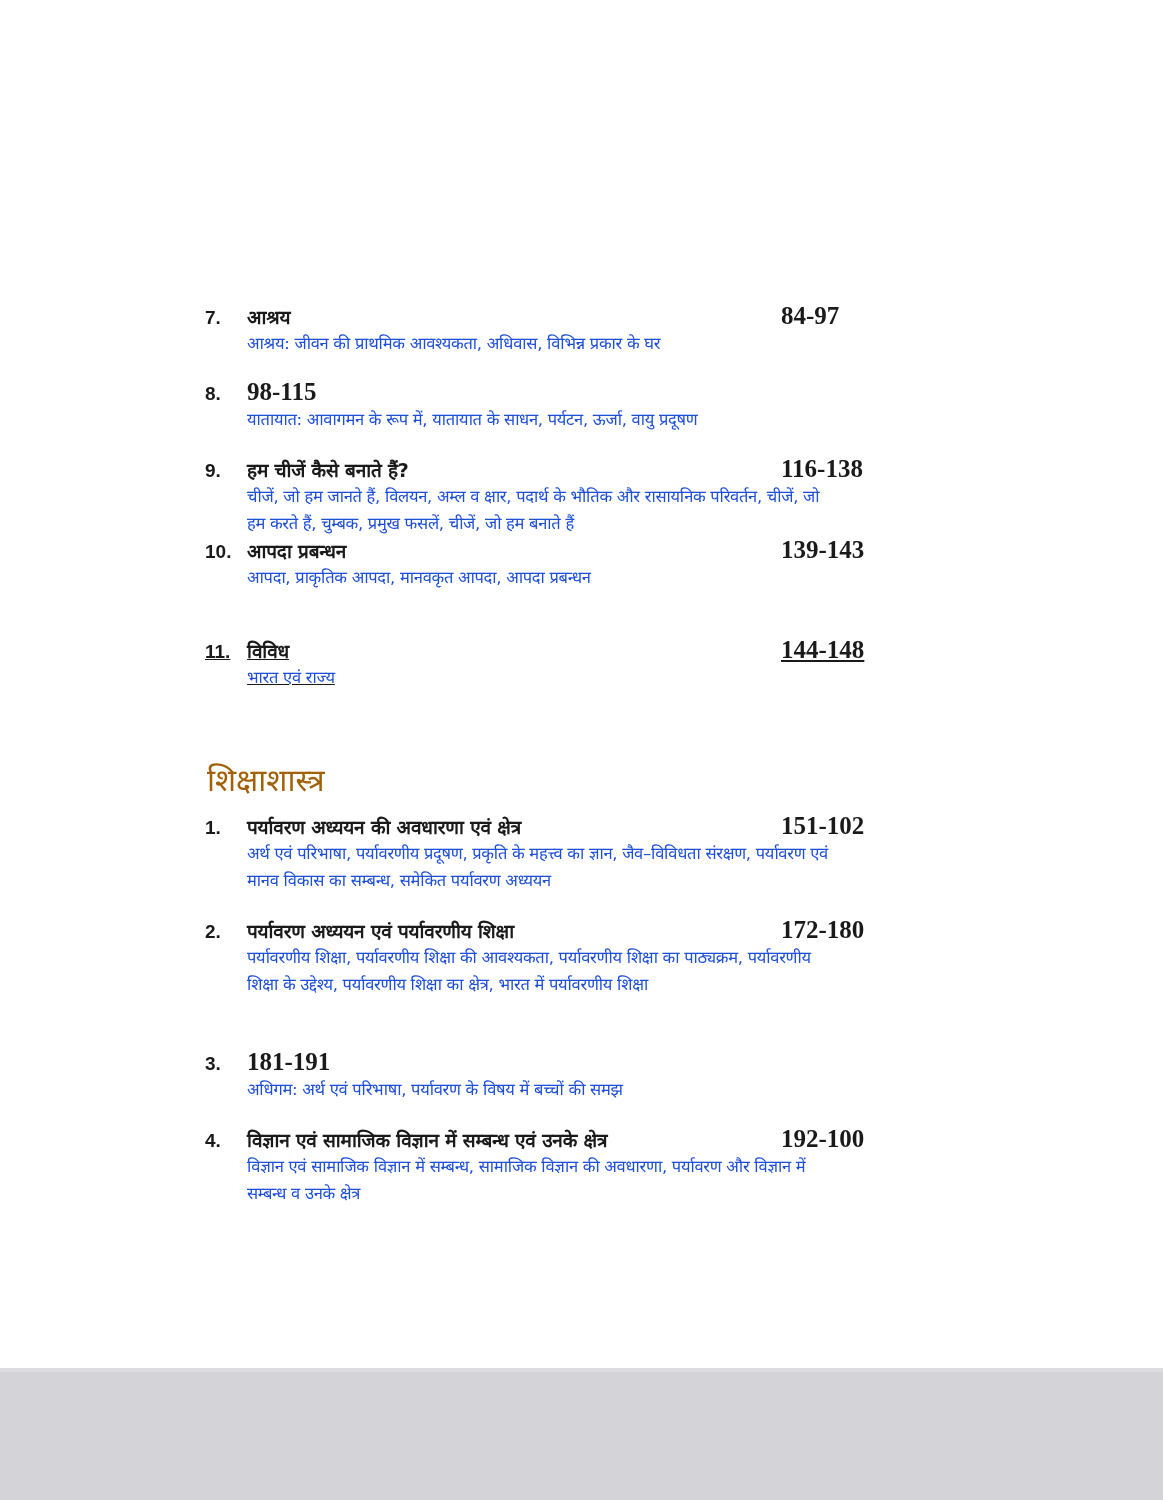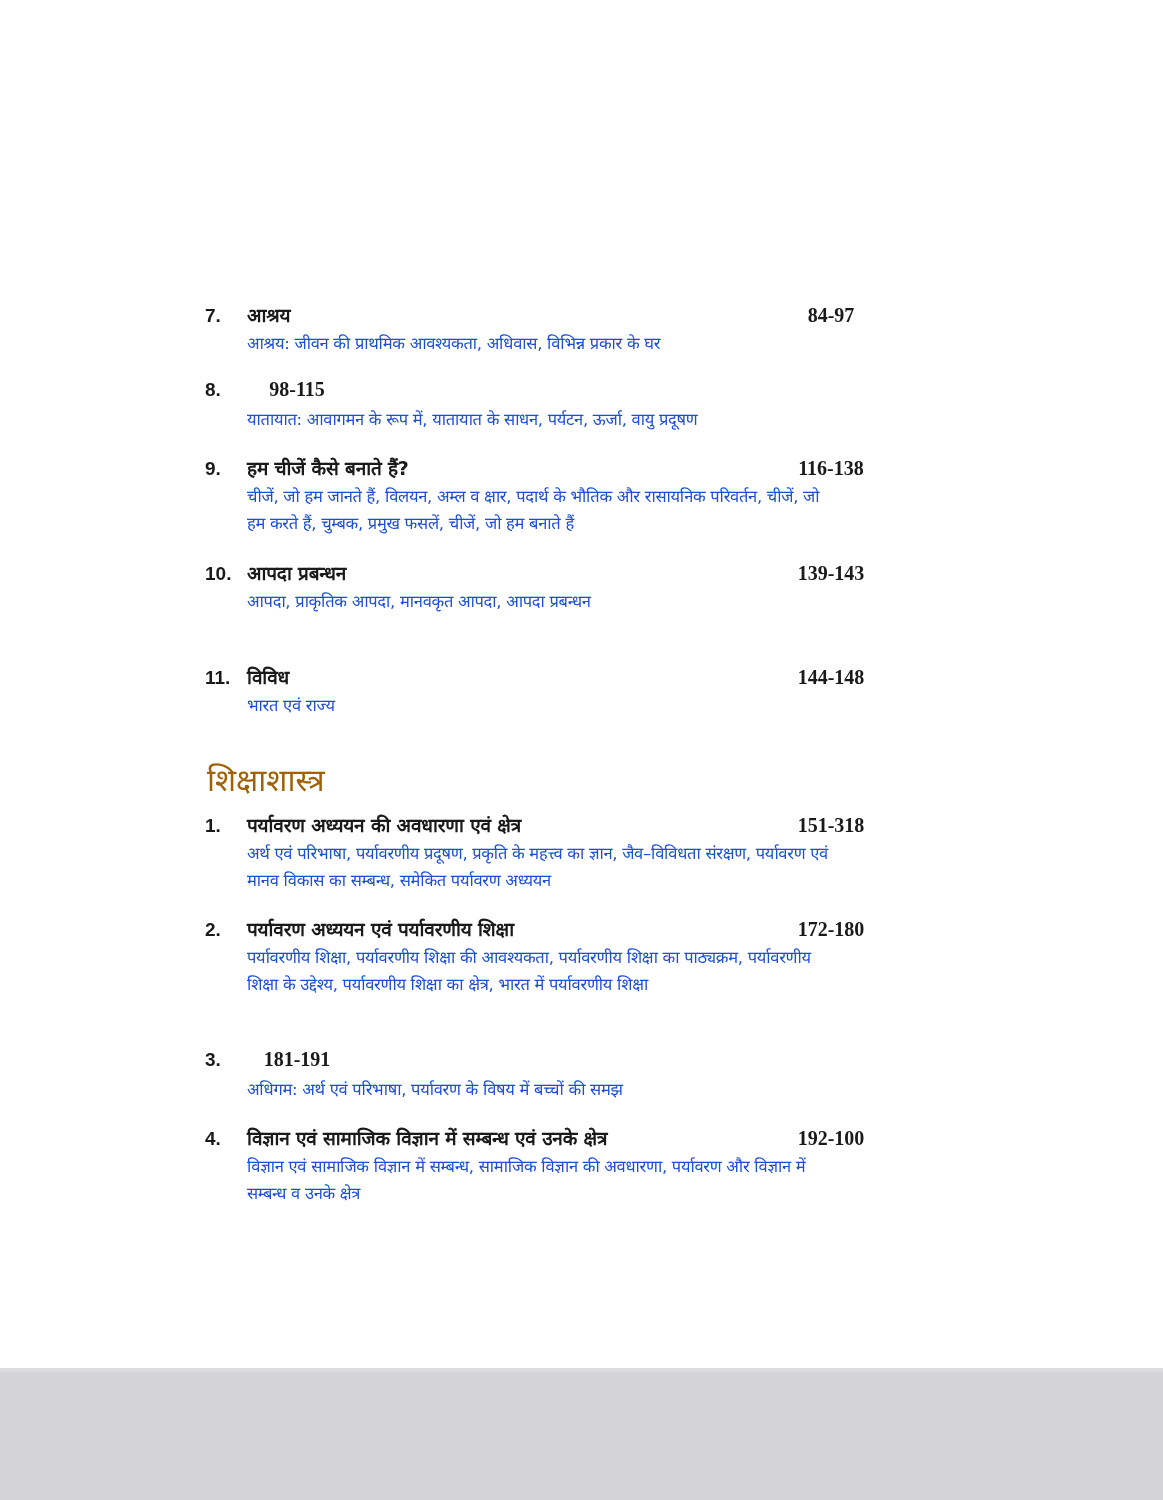--- a/index.html
+++ b/index.html
@@ -19,22 +19,22 @@
       border-top: 4px solid #dcdbe0;
       box-sizing: border-box;
     }
     .entry { position: absolute; left: 205px; width: 680px; }
     .entry-head { display: flex; align-items: baseline; height: 28px; }
     .num {
       width: 42px; font-family: "Liberation Sans", sans-serif; font-weight: bold; font-size: 19px;
     }
     .title { flex: 1; font-weight: bold; font-size: 19px; letter-spacing: -0.2px; }
     .pages {
-      font-family: "Liberation Serif", serif; font-weight: bold; font-size: 20px;
-      text-align: center; width: 100px; margin-right: 4px;
+      font-family: "Liberation Serif", serif; font-weight: bold; font-size: 25px;
+      text-align: left; width: 100px; margin-right: 4px;
     }
     .desc {
       margin-left: 42px; font-size: 16.5px; line-height: 27px; letter-spacing: -0.3px;
       color: #1d4ed8; width: 590px;
     }
     .section-heading {
       position: absolute; left: 207px; top: 758px;
       font-size: 31px; font-weight: normal; color: #a16207;
     }
   </style>
@@ -62,45 +62,45 @@
 
   <div class="entry" style="top:455px;">
     <div class="entry-head">
       <span class="num">9.</span>
       <span class="title">हम चीजें कैसे बनाते हैं?</span>
       <span class="pages">116-138</span>
     </div>
     <div class="desc">चीजें, जो हम जानते हैं, विलयन, अम्ल व क्षार, पदार्थ के भौतिक और रासायनिक परिवर्तन, चीजें, जो हम करते हैं, चुम्बक, प्रमुख फसलें, चीजें, जो हम बनाते हैं</div>
   </div>
 
-  <div class="entry" style="top:560px;">
+  <div class="entry" style="top:536px;">
     <div class="entry-head">
       <span class="num">10.</span>
       <span class="title">आपदा प्रबन्धन</span>
       <span class="pages">139-143</span>
     </div>
     <div class="desc">आपदा, प्राकृतिक आपदा, मानवकृत आपदा, आपदा प्रबन्धन</div>
   </div>
 
-  <div class="entry" style="top:664px;">
+  <div class="entry" style="top:636px;text-decoration:underline;">
     <div class="entry-head">
       <span class="num">11.</span>
       <span class="title">विविध</span>
       <span class="pages">144-148</span>
     </div>
     <div class="desc">भारत एवं राज्य</div>
   </div>
 
   <div class="section-heading">शिक्षाशास्त्र</div>
 
   <div class="entry" style="top:812px;">
     <div class="entry-head">
       <span class="num">1.</span>
       <span class="title">पर्यावरण अध्ययन की अवधारणा एवं क्षेत्र</span>
-      <span class="pages">151-318</span>
+      <span class="pages">151-102</span>
     </div>
     <div class="desc">अर्थ एवं परिभाषा, पर्यावरणीय प्रदूषण, प्रकृति के महत्त्व का ज्ञान, जैव–विविधता संरक्षण, पर्यावरण एवं मानव विकास का सम्बन्ध, समेकित पर्यावरण अध्ययन</div>
   </div>
 
   <div class="entry" style="top:916px;">
     <div class="entry-head">
       <span class="num">2.</span>
       <span class="title">पर्यावरण अध्ययन एवं पर्यावरणीय शिक्षा</span>
       <span class="pages">172-180</span>
     </div>

